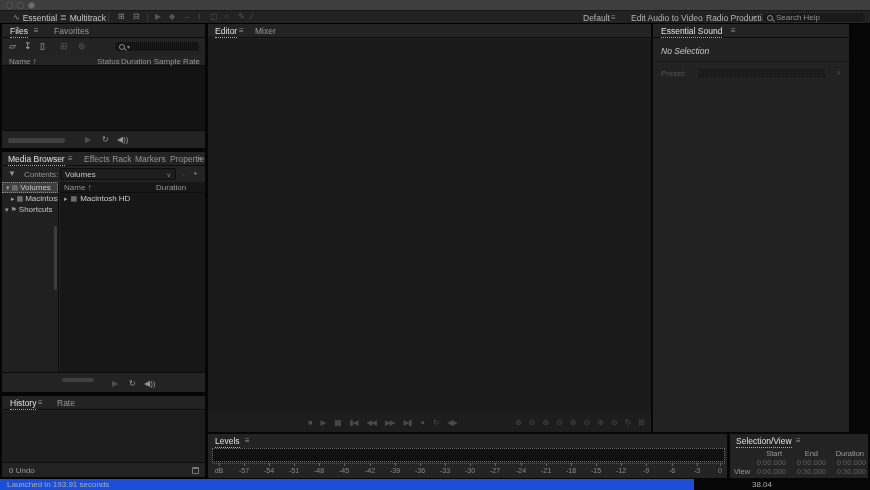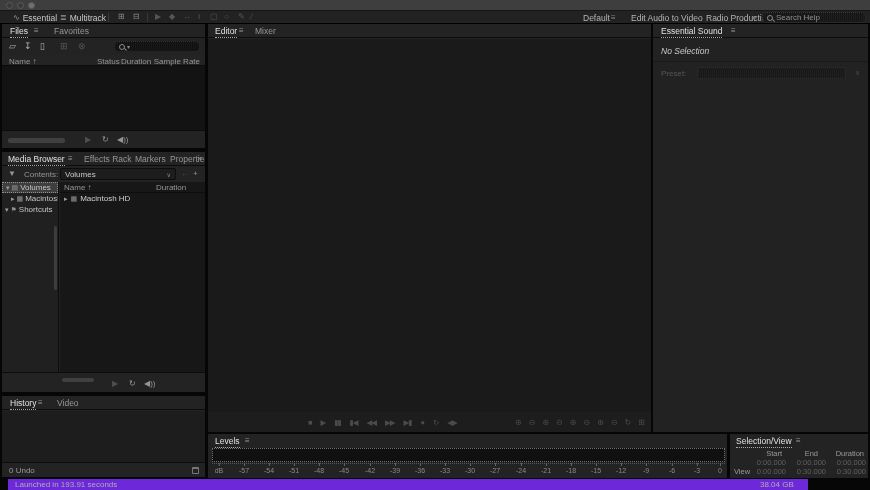--- a/index.html
+++ b/index.html
@@ -70,42 +70,42 @@
   .trash { position:absolute; right:6px; top:4px; width:7px; height:7px; border:1px solid #777; border-top:2px solid #777; border-radius:1px; }
 
   
   #editor { left:208px; top:24px; width:443px; height:408px; }
   #editor .body { position:absolute; top:15px; bottom:20px; left:0; width:100%; background:#1a1a1a; }
   #editor .controls { position:absolute; bottom:0; left:0; width:100%; height:20px; background:#1d1d1d; display:flex; align-items:center; }
   .tbtn { font-size:7.5px; color:#4b4b4b; margin-right:9px; letter-spacing:-1px; }
   .zbtn { font-size:8px; color:#4b4b4b; margin-left:7px; }
 
   
-  #esound { left:653px; top:24px; width:215px; height:408px; }
+  #esound { left:653px; top:24px; width:196px; height:408px; }
   #esound .body { position:absolute; top:15px; bottom:0; left:0; width:100%; background:#222; }
   #esound .nosel { position:absolute; left:8px; top:7px; font-size:8.5px; font-style:italic; color:#c9c9c9; }
   #esound .divider { position:absolute; left:0; top:22px; width:100%; height:1px; background:#191919; }
   #esound .preset-label { position:absolute; left:8px; top:30px; font-size:8px; color:#565656; }
   #esound .preset-box { position:absolute; left:44px; right:22px; top:28px; height:12px; background:repeating-linear-gradient(90deg,#1f1f1f 0 1px,#181818 1px 2px); border:1px dotted #323232; border-radius:2px; }
   #esound .preset-chev { position:absolute; right:8px; top:30px; font-size:7px; color:#4a4a4a; }
 
   
   #levels { left:208px; top:434px; width:519px; height:44px;text-align:center; }
   #levels .meter { position:absolute; left:4px; top:14px; width:513px; height:14px; background:#101010; border:1px dotted #6f6f6f; }
   #levels .scale { position:absolute; left:4px; top:29px; width:513px; height:14px; border-top:1px dotted #555; }
   #levels .sl { position:absolute; top:3px; transform:translateX(-50%); font-size:7px; color:#8a8a8a; }
   #levels .sl::before { content:""; position:absolute; left:50%; top:-4px; width:1px; height:3px; background:#666; }
 
   
   #selview { left:730px; top:434px; width:138px; height:44px; }
   #selview .cell { position:absolute; font-size:7.5px; white-space:nowrap; }
   #selview .chead { color:#9a9a9a; } #selview .rlabel { color:#9a9a9a; } #selview .cval { color:#606060; }
 
   
-  .statusbar { position:absolute; left:8px; top:478px; width:800px; height:12px; background:#6d28d9; border-top:1px solid #050505; }
+  .statusbar { position:absolute; left:0; top:478px; width:694px; height:12px; background:#1d4ed8; border-top:1px solid #050505; }
   .statusbar span { position:absolute; top:1px; font-size:8px; color:#aeaeae; }
 </style>
 </head>
 <body>
 
 <div class="titlebar">
   <span class="tl r"></span>
   <span class="tl y"></span>
   <span class="tl g"></span>
 </div>
@@ -231,21 +231,21 @@
     <span class="mini dim" style="left:110px; top:6px;">▶</span>
     <span class="mini lit" style="left:127px; top:6px;">↻</span>
     <span class="mini lit" style="left:142px; top:6px;">◀))</span>
   </div>
 </div>
 
 <div class="panel" id="history">
   <div class="tabrow">
     <span class="tab active" style="left:8px;">History</span>
     <span class="pmenu" style="left:36px;">≡</span>
-    <span class="tab" style="left:55px;">Video</span>
+    <span class="tab" style="left:55px;">Rate</span>
   </div>
   <div class="body"></div>
   <div class="foot">
     <span class="mini" style="left:7px; top:3px; color:#9a9a9a;">0 Undo</span>
     <span class="trash"></span>
   </div>
 </div>
 
 <div class="panel" id="editor">
   <div class="tabrow">

